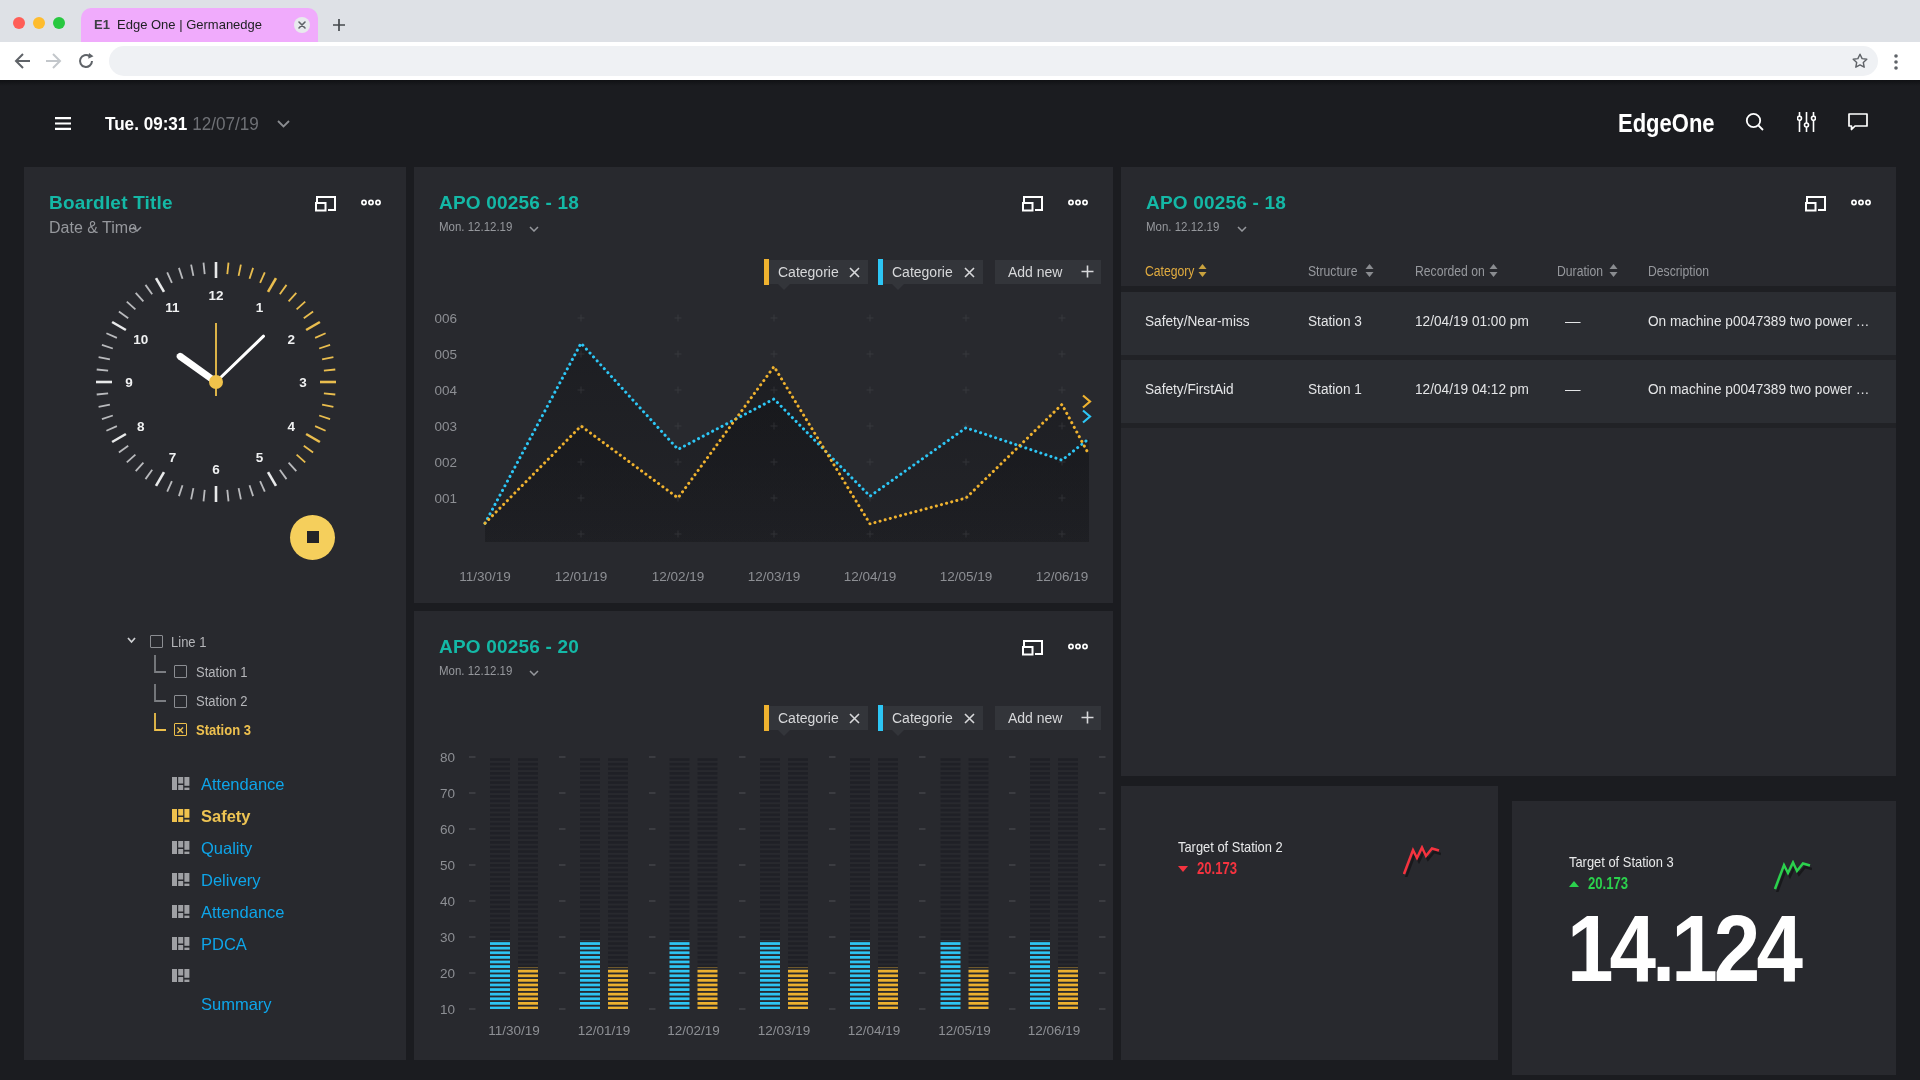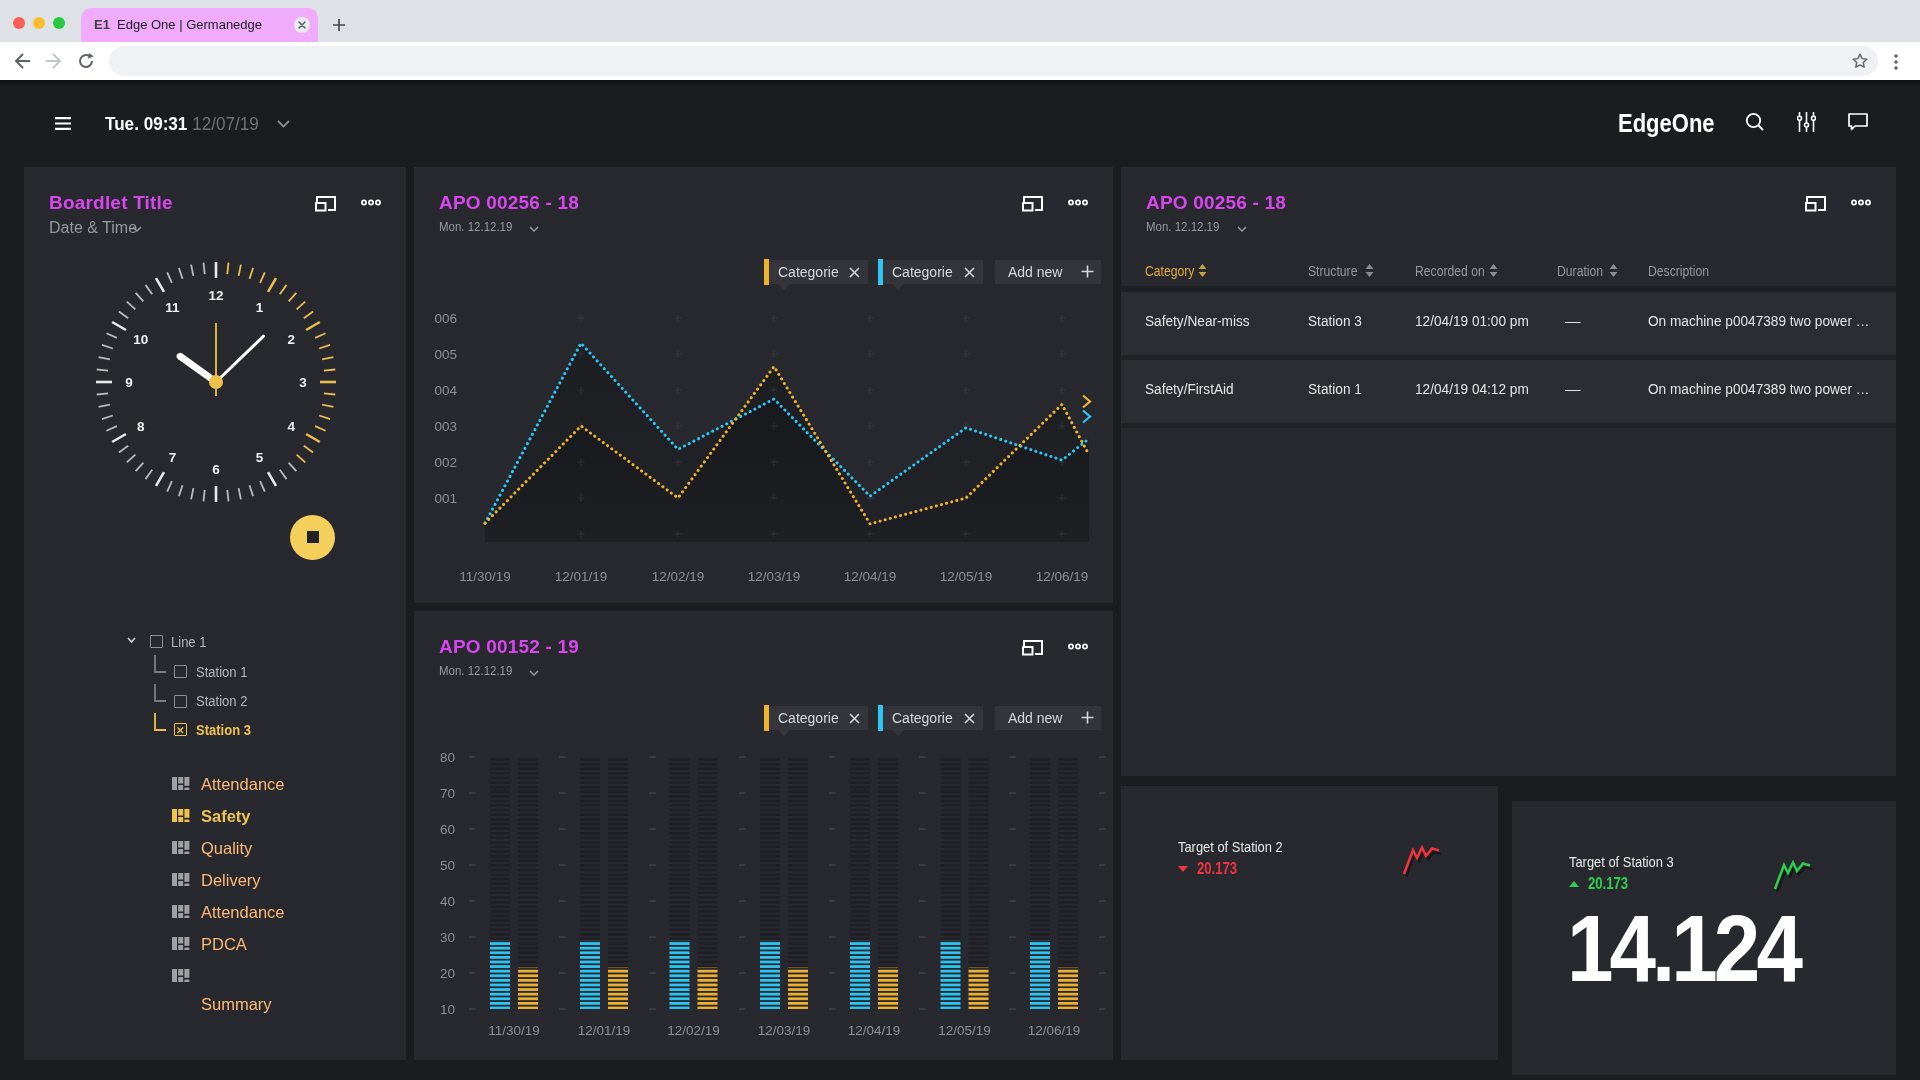--- a/index.html
+++ b/index.html
@@ -6,29 +6,29 @@
 html,body { width:1920px; height:1080px; overflow:hidden; background:#1b1c20; font-family:"Liberation Sans", sans-serif; }
 
 #tabstrip { position:absolute; left:0; top:0; width:1920px; height:42px; background:#dee1e6; }
 .tl { position:absolute; top:17px; width:12px; height:12px; border-radius:50%; }
 #tab { position:absolute; left:81px; top:8px; width:237px; height:34px; background:#f0abfc; border-radius:10px 10px 0 0; }
 #navbar { position:absolute; left:0; top:42px; width:1920px; height:38px; background:#ffffff; }
 #urlpill { position:absolute; left:109px; top:4px; width:1769px; height:30px; background:#eff1f4; border-radius:15px; }
 
 #dash { position:absolute; left:0; top:80px; width:1920px; height:780px; background:#1b1c20; }
 .panel { position:absolute; background:#28292e; }
-.ptitle { position:absolute; left:25px; top:25px; font-size:19px; font-weight:bold; color:#d946ef; letter-spacing:0.2px; }
+.ptitle { position:absolute; left:25px; top:25px; font-size:19px; font-weight:bold; color:#14b8a6; letter-spacing:0.2px; }
 .psub { position:absolute; left:25px; top:52px; font-size:13.5px; color:#96989d; transform:scaleX(0.85); transform-origin:left top; }
 .icon-resize { position:absolute; top:28px; right:69px; }
 .icon-dots { position:absolute; top:32px; right:25px; }
 
 .chip { position:absolute; height:24px; background:#33353a; color:#d7d8da; font-size:14px; line-height:24px; }
 
 .treelabel { position:absolute; font-size:15.5px; color:#b5b6ba; transform:scaleX(0.84); transform-origin:left top; }
-.menulabel { position:absolute; font-size:16.5px; color:#fdba74; }
+.menulabel { position:absolute; font-size:16.5px; color:#0ea5e9; }
 </style>
 </head>
 <body>
 
 <div id="tabstrip">
   <div class="tl" style="left:13px; background:#ff5e57;"></div>
   <div class="tl" style="left:33px; background:#febc2e;"></div>
   <div class="tl" style="left:53px; background:#28c840;"></div>
   <div id="tab">
     <span style="position:absolute;left:13px;top:9px;font-size:13px;font-weight:bold;color:#3c4043;">E1</span>
@@ -379,21 +379,21 @@
       <div style="position:absolute;left:478px;top:117px;width:0;height:0;border-left:6px solid transparent;border-right:6px solid transparent;border-top:6px solid #33353a;"></div>
 <div class="chip" style="left:581px;top:93px;width:106px;">
         <span style="position:absolute;left:13px;top:0;">Add new</span>
         <svg style="position:absolute;right:7px;top:5px;" width="13" height="13" viewBox="0 0 13 13">
           <path d="M6.5 0.5 V12.5 M0.5 6.5 H12.5" stroke="#d7d8da" stroke-width="1.6"></path>
         </svg>
       </div>
   </div>
 
   <div class="panel" style="left:414px; top:531px; width:699px; height:449px;">
-    <div class="ptitle">APO 00152 - 19</div>
+    <div class="ptitle">APO 00256 - 20</div>
     <div class="psub">Mon. 12.12.19</div>
     <svg style="position:absolute;left:115px;top:59px;" width="10" height="6" viewBox="0 0 10 6">
         <path d="M1 1 L5 5 L9 1" stroke="#96989d" stroke-width="1.5" fill="none"></path>
       </svg>
     <svg class="icon-resize" width="22" height="18" viewBox="0 0 22 18">
         <path d="M2 8 V2 H20 V15 H13" stroke="#fff" stroke-width="2" fill="none"></path>
         <rect x="1" y="8" width="9.5" height="7.5" stroke="#fff" stroke-width="2" fill="none"></rect>
       </svg>
     <svg class="icon-dots" width="20" height="7" viewBox="0 0 20 7">
         <g stroke="#fff" stroke-width="1.7" fill="none">

